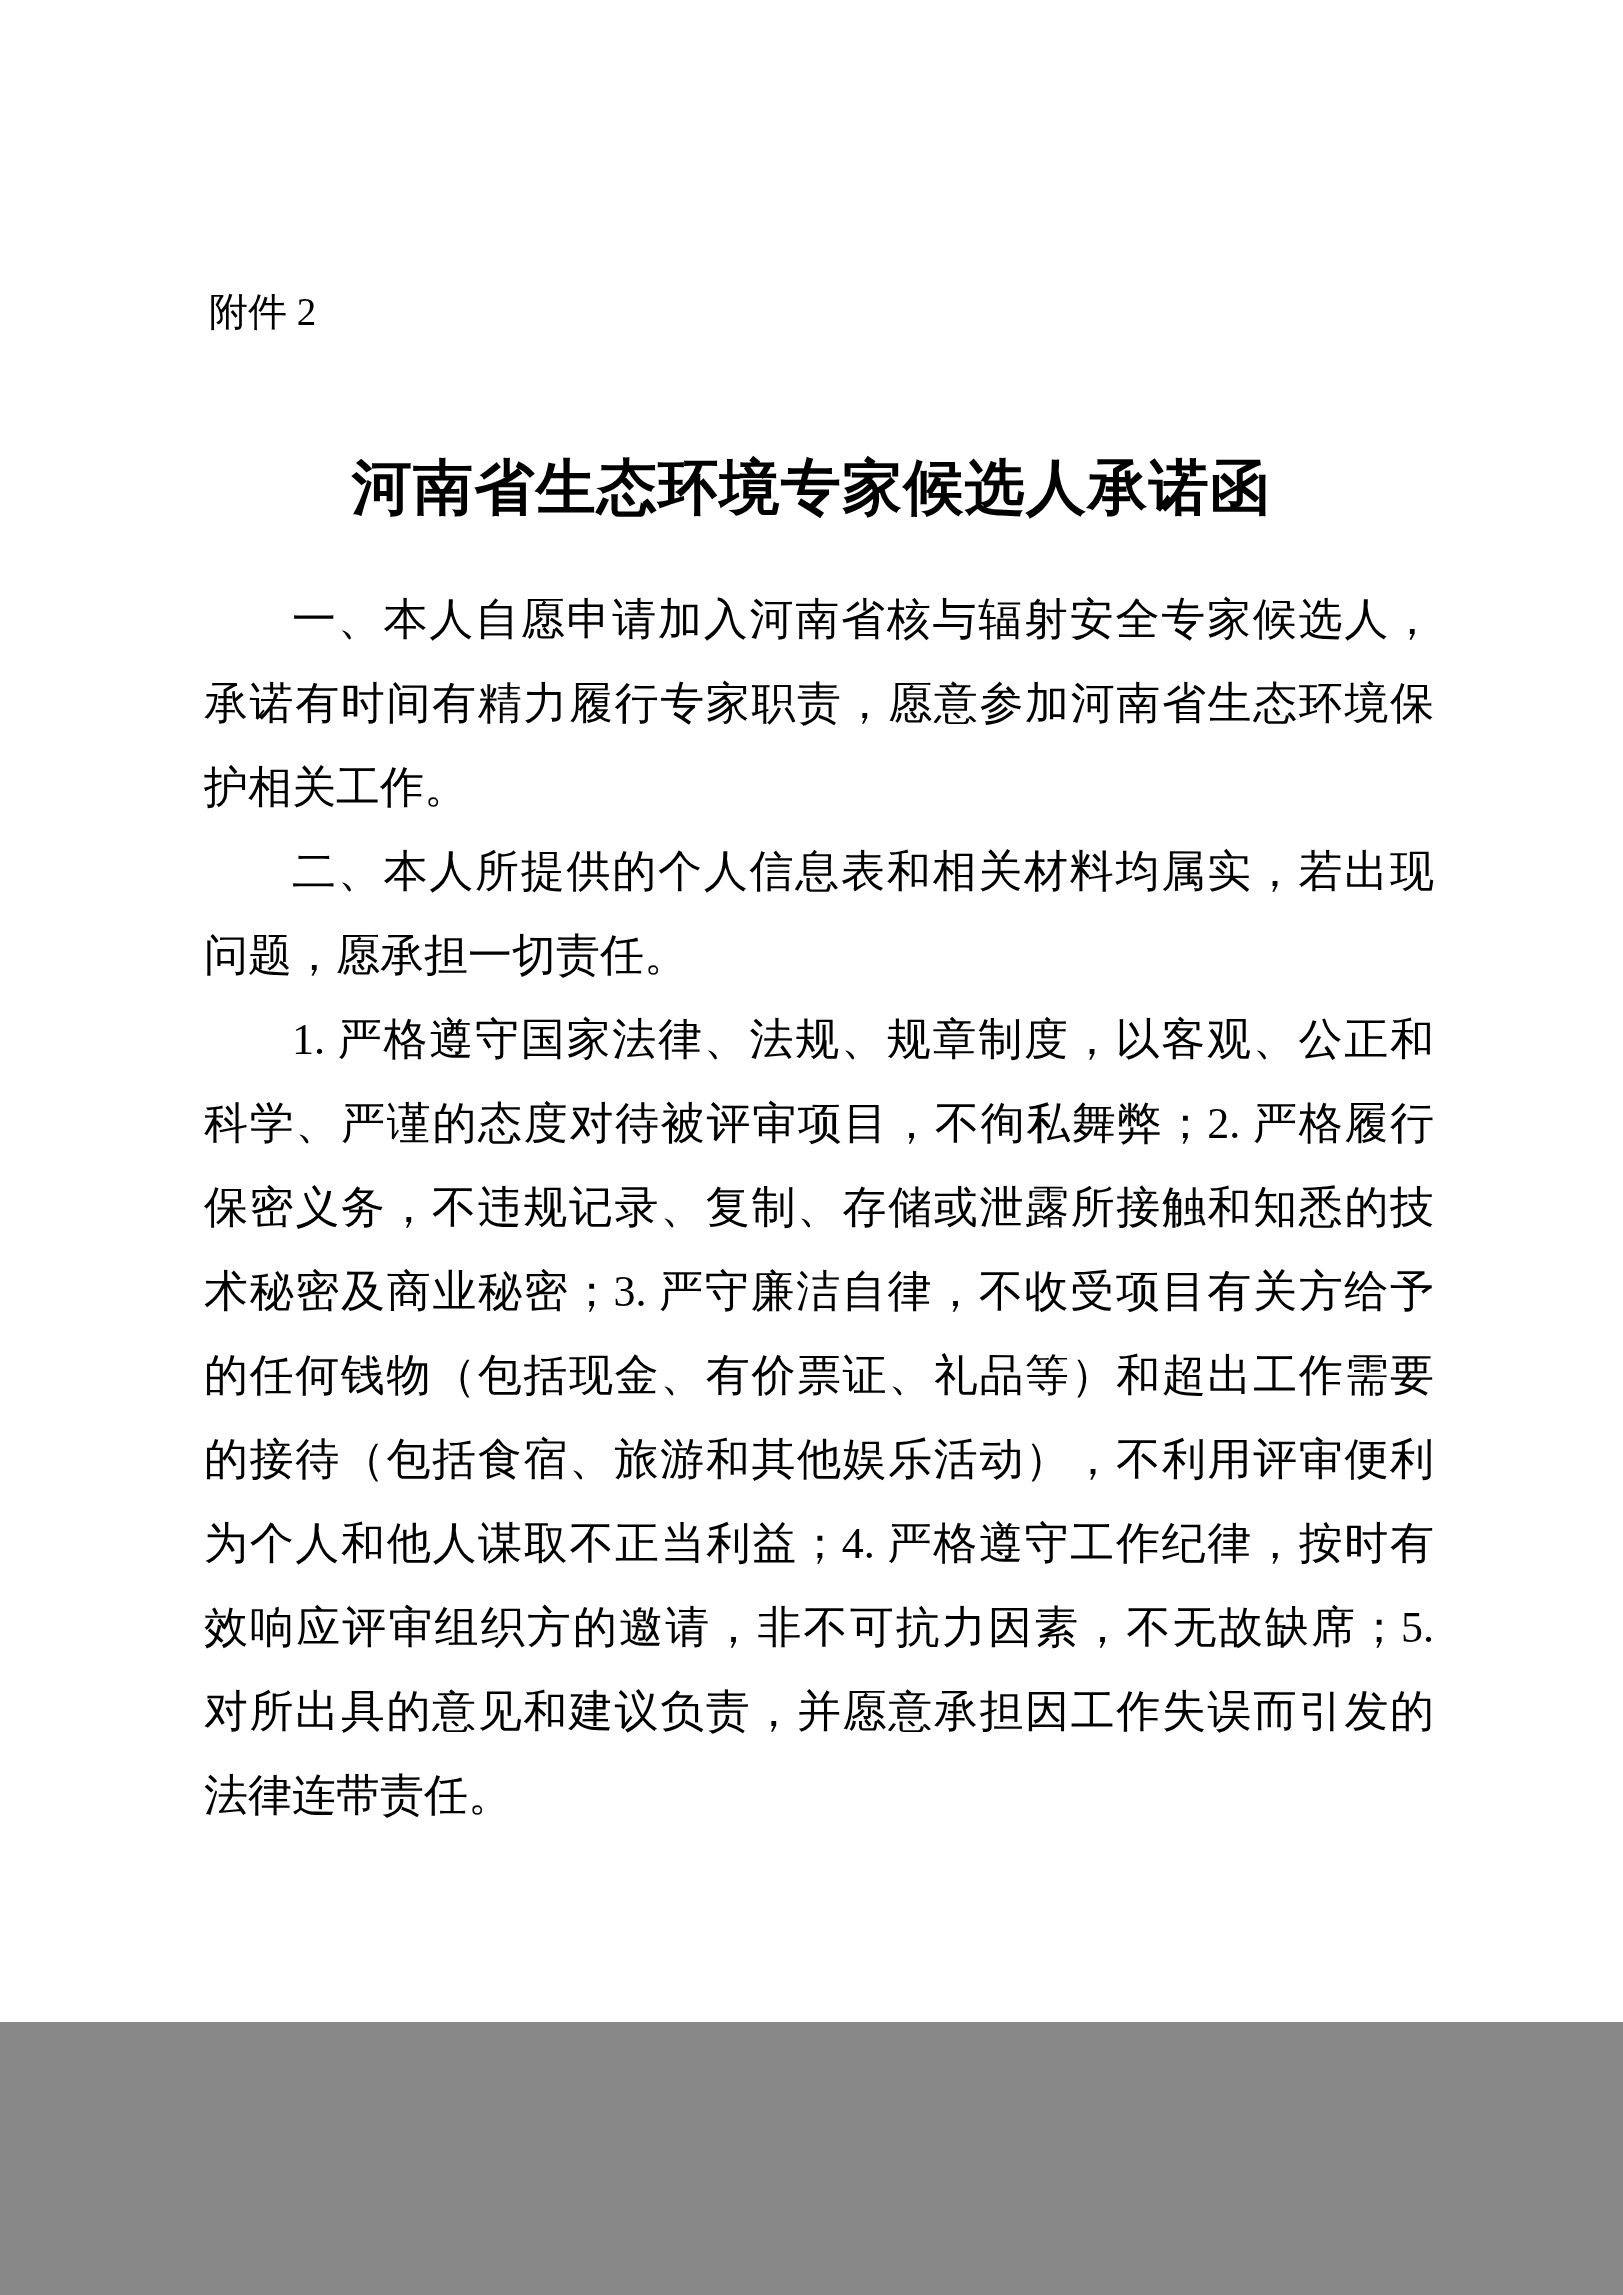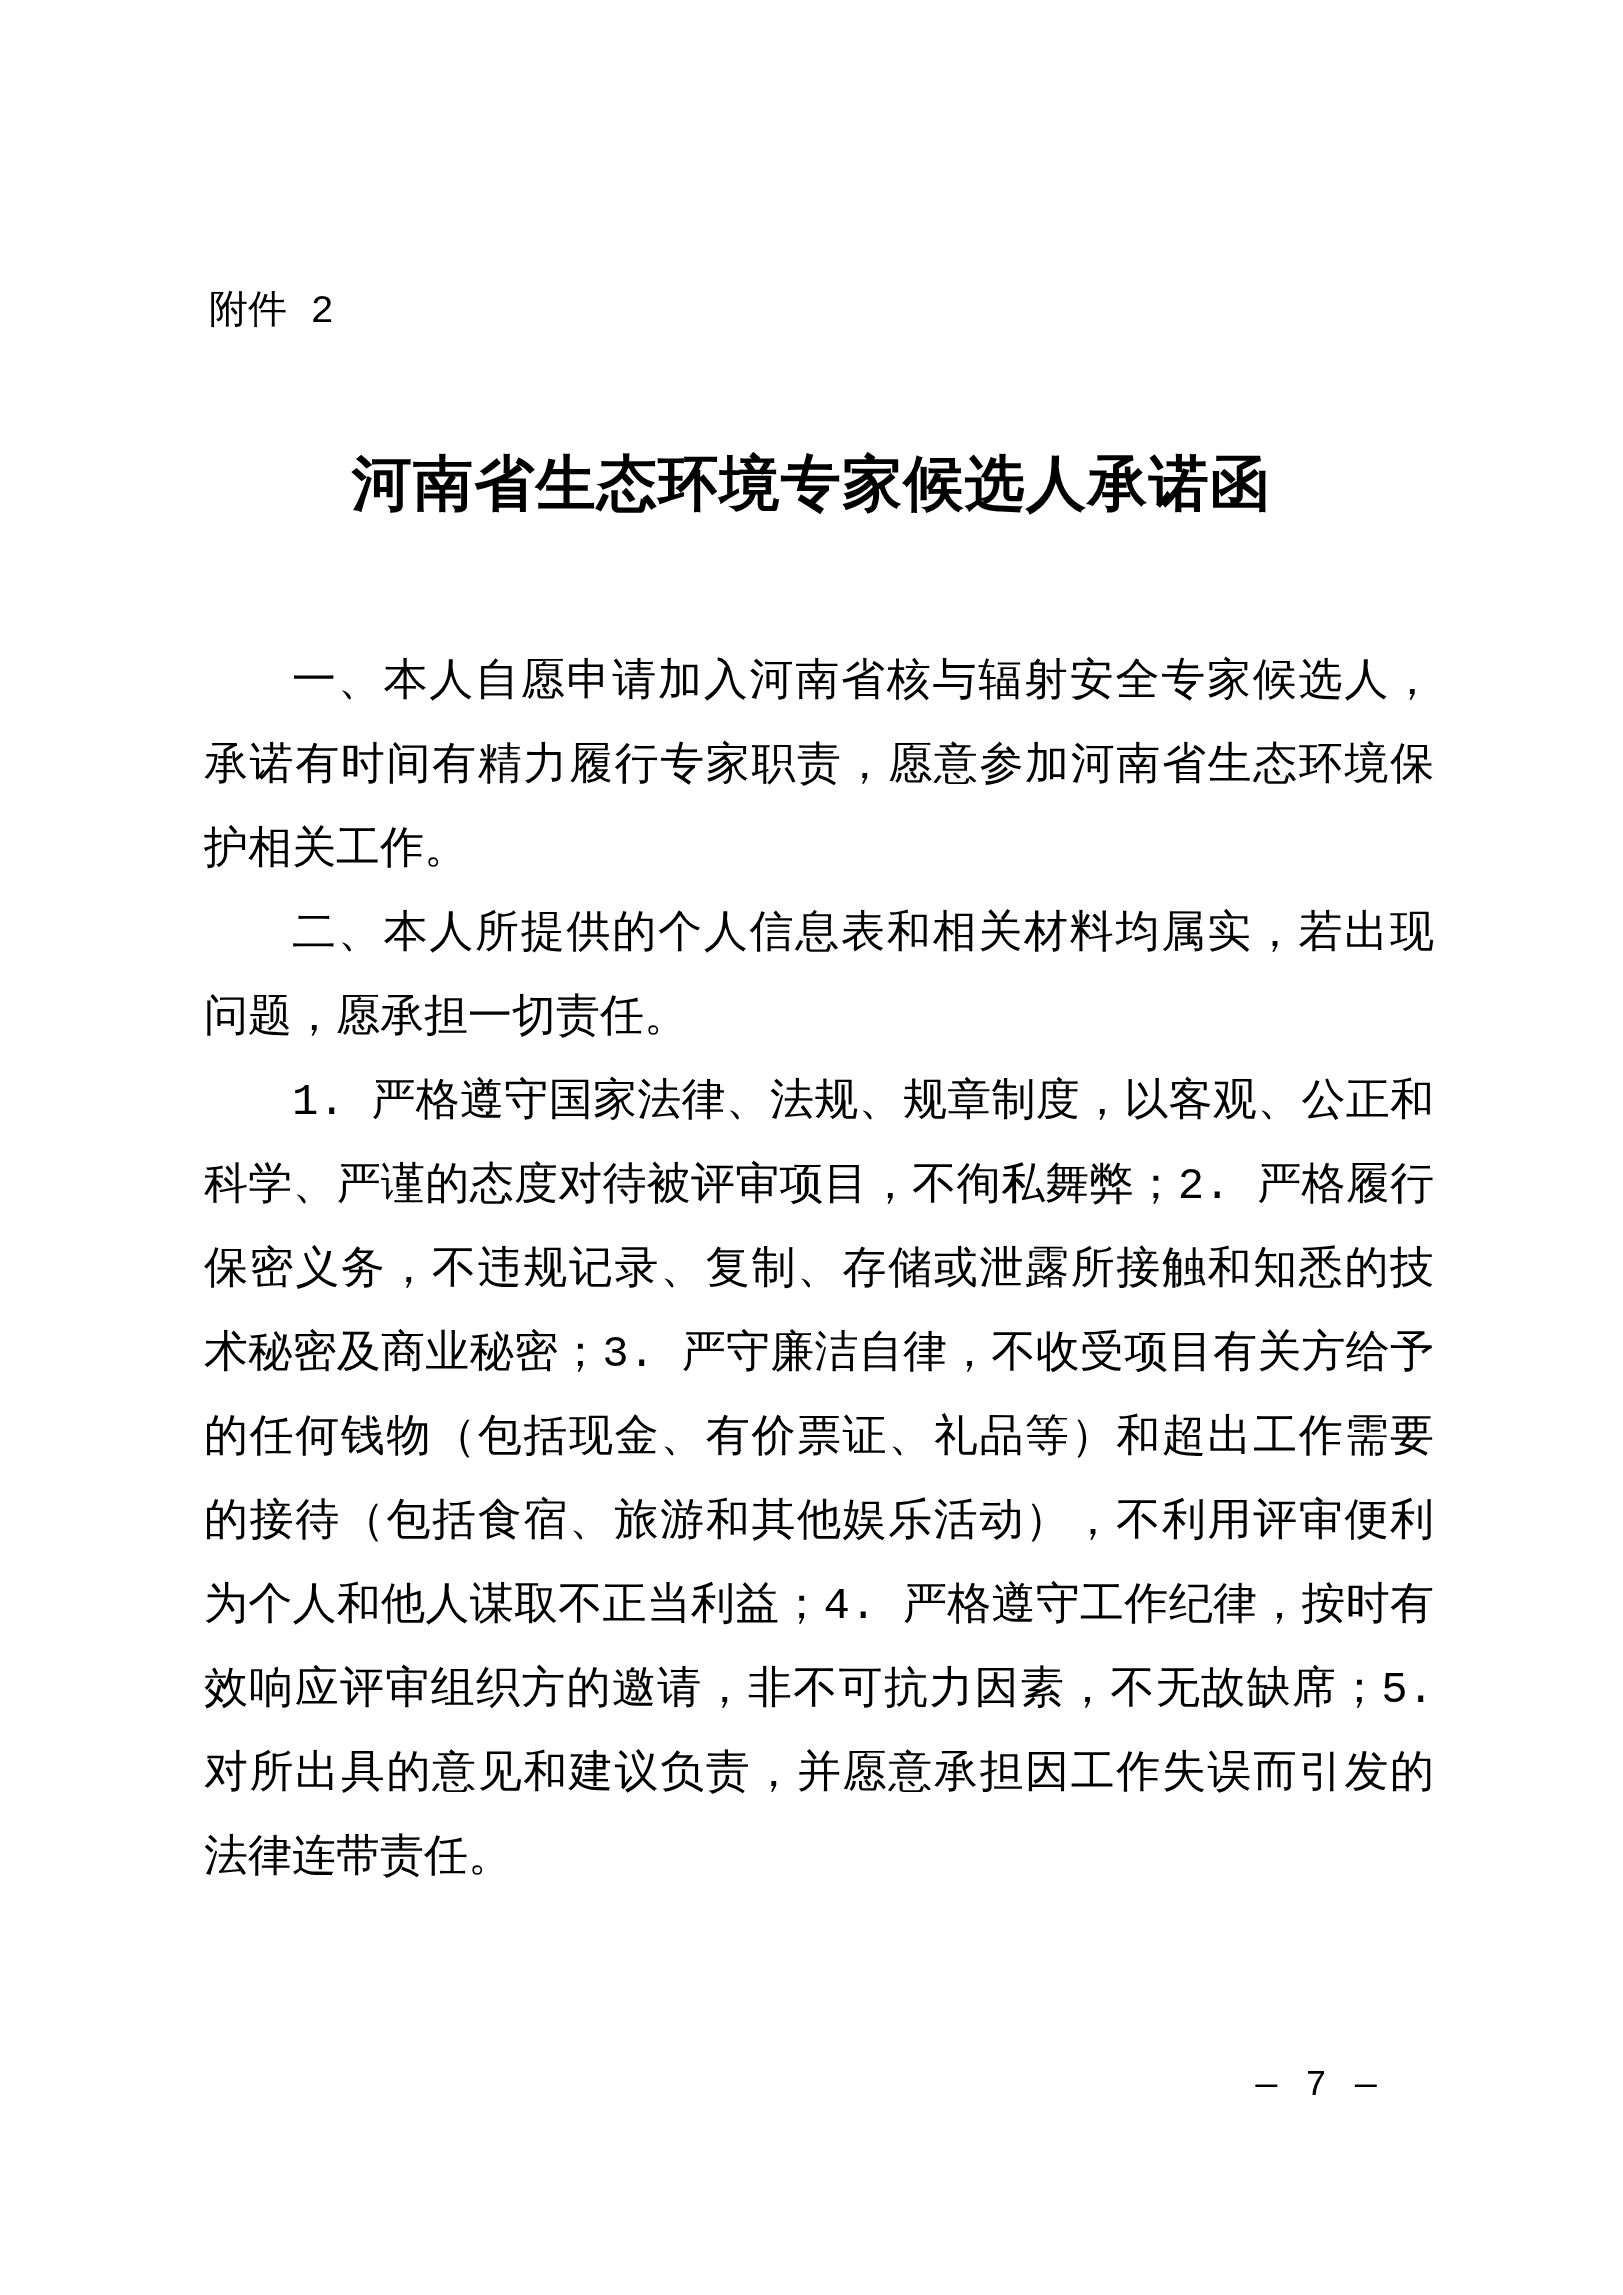--- a/index.html
+++ b/index.html
@@ -3,25 +3,25 @@
 <meta charset="utf-8">
 <style>
   html, body {
     margin: 0;
     padding: 0;
     background: #888;
   }
   .page {
     position: relative;
     width: 1623px;
-    height: 2295px;
+    height: 2022px;
     margin: 0 auto;
     background: #ffffff;
     color: #000000;
-    font-family: Liberation Mono, monospace;
+    font-family: Liberation Serif, serif;
     overflow: hidden;
   }
   .attachment-label {
     position: absolute;
     left: 209px;
     top: 291px;
     font-size: 39px;
     line-height: 1.1;
     font-weight: normal;
     white-space: pre;
@@ -33,21 +33,21 @@
     width: 100%;
     text-align: center;
     font-size: 60px;
     font-weight: bold;
     line-height: 1.05;
     letter-spacing: 1.3px;
   }
   .doc-body {
     position: absolute;
     left: 204px;
-    top: 640px;
+    top: 578px;
     width: 1230px;
     font-size: 44px;
     line-height: 84px;
     text-align: justify;
     text-justify: inter-ideograph;
   }
   .doc-body p {
     margin: 0;
     padding: 0;
     text-indent: 2em;

